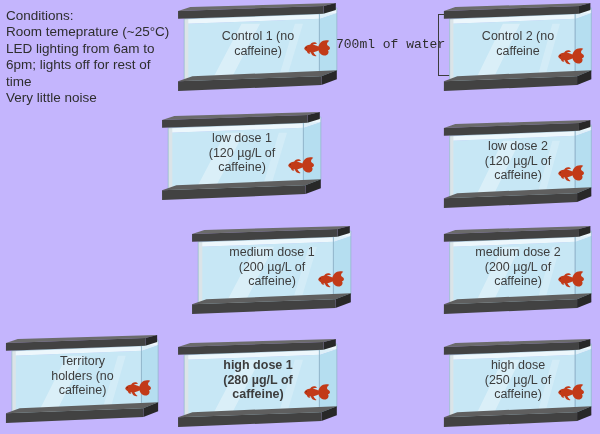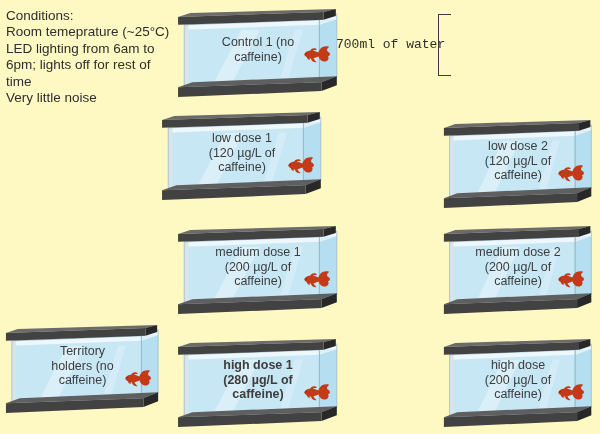--- a/index.html
+++ b/index.html
@@ -1,17 +1,17 @@
 <!DOCTYPE html>
 <html><head>
 <meta charset="utf-8">
 <style>
   html,body{margin:0;padding:0;background:#ffffff;}
   .canvas{
-    position:relative;width:600px;height:434px;background:#fef9c3;overflow:hidden;
+    position:relative;width:600px;height:434px;background:#c4b5fd;overflow:hidden;
     font-family:"Liberation Sans",sans-serif;color:#3d3d3d;
   }
   .conditions{
     position:absolute;left:6px;top:8px;width:182px;
     font-size:13.5px;line-height:1.22;color:#2e2e2e;white-space:pre-line;
   }
   .water-label{
     position:absolute;left:336px;top:37px;width:96px;text-align:right;
     font-size:13px;color:#2e2e2e;white-space:nowrap;font-family:Liberation Mono, monospace;
   }
@@ -76,31 +76,41 @@
   <div class="conditions">Conditions:
 Room temeprature (~25°C)
 LED lighting from 6am to
 6pm; lights off for rest of
 time
 Very little noise</div>
 
   <div class="water-label">700ml of water</div>
   <div class="bracket"></div>
 
-  <div class="tank" style="left:176px;top:8px;width:168px;">
+  <div class="tank" style="left:176px;top:2px;width:168px;">
     <svg class="tank-svg" viewBox="0 0 164 95" preserveAspectRatio="none">
         <use href="#tank-shape"></use>
       </svg>
     <div class="tank-label">Control 1 (no
 caffeine)</div>
     <svg class="fish" style="top:36px;" viewBox="0 0 34 24">
         <use href="#betta-fish"></use>
       </svg>
   </div>
 
+  <div class="tank" style="left:442px;top:2px;width:156px;">
+    <svg class="tank-svg" viewBox="0 0 164 95" preserveAspectRatio="none">
+        <use href="#tank-shape"></use>
+      </svg>
+    <div class="tank-label">Control 2 (no
+caffeine</div>
+    <svg class="fish" viewBox="0 0 34 24">
+        <use href="#betta-fish"></use>
+      </svg>
+  </div>
 
   <div class="tank" style="left:160px;top:111px;width:168px;">
     <svg class="tank-svg" viewBox="0 0 164 95" preserveAspectRatio="none">
         <use href="#tank-shape"></use>
       </svg>
     <div class="tank-label">low dose 1
 (120 µg/L of
 caffeine)</div>
     <svg class="fish" viewBox="0 0 34 24">
         <use href="#betta-fish"></use>
@@ -112,21 +122,21 @@
         <use href="#tank-shape"></use>
       </svg>
     <div class="tank-label">low dose 2
 (120 µg/L of
 caffeine)</div>
     <svg class="fish" viewBox="0 0 34 24">
         <use href="#betta-fish"></use>
       </svg>
   </div>
 
-  <div class="tank" style="left:176px;top:225px;width:168px;">
+  <div class="tank" style="left:190px;top:225px;width:168px;">
     <svg class="tank-svg" viewBox="0 0 164 95" preserveAspectRatio="none">
         <use href="#tank-shape"></use>
       </svg>
     <div class="tank-label">medium dose 1
 (200 µg/L of
 caffeine)</div>
     <svg class="fish" viewBox="0 0 34 24">
         <use href="#betta-fish"></use>
       </svg>
   </div>
@@ -136,21 +146,21 @@
         <use href="#tank-shape"></use>
       </svg>
     <div class="tank-label">medium dose 2
 (200 µg/L of
 caffeine)</div>
     <svg class="fish" viewBox="0 0 34 24">
         <use href="#betta-fish"></use>
       </svg>
   </div>
 
-  <div class="tank" style="left:4px;top:324px;width:161px;">
+  <div class="tank" style="left:4px;top:334px;width:161px;">
     <svg class="tank-svg" viewBox="0 0 164 95" preserveAspectRatio="none">
         <use href="#tank-shape"></use>
       </svg>
     <div class="tank-label">Territory
 holders (no
 caffeine)</div>
     <svg class="fish" viewBox="0 0 34 24">
         <use href="#betta-fish"></use>
       </svg>
   </div>
@@ -165,20 +175,20 @@
     <svg class="fish" viewBox="0 0 34 24">
         <use href="#betta-fish"></use>
       </svg>
   </div>
 
   <div class="tank" style="left:442px;top:338px;width:156px;">
     <svg class="tank-svg" viewBox="0 0 164 95" preserveAspectRatio="none">
         <use href="#tank-shape"></use>
       </svg>
     <div class="tank-label">high dose
-(200 µg/L of
+(250 µg/L of
 caffeine)</div>
     <svg class="fish" viewBox="0 0 34 24">
         <use href="#betta-fish"></use>
       </svg>
   </div>
 
 </div>
 
 </body></html>

